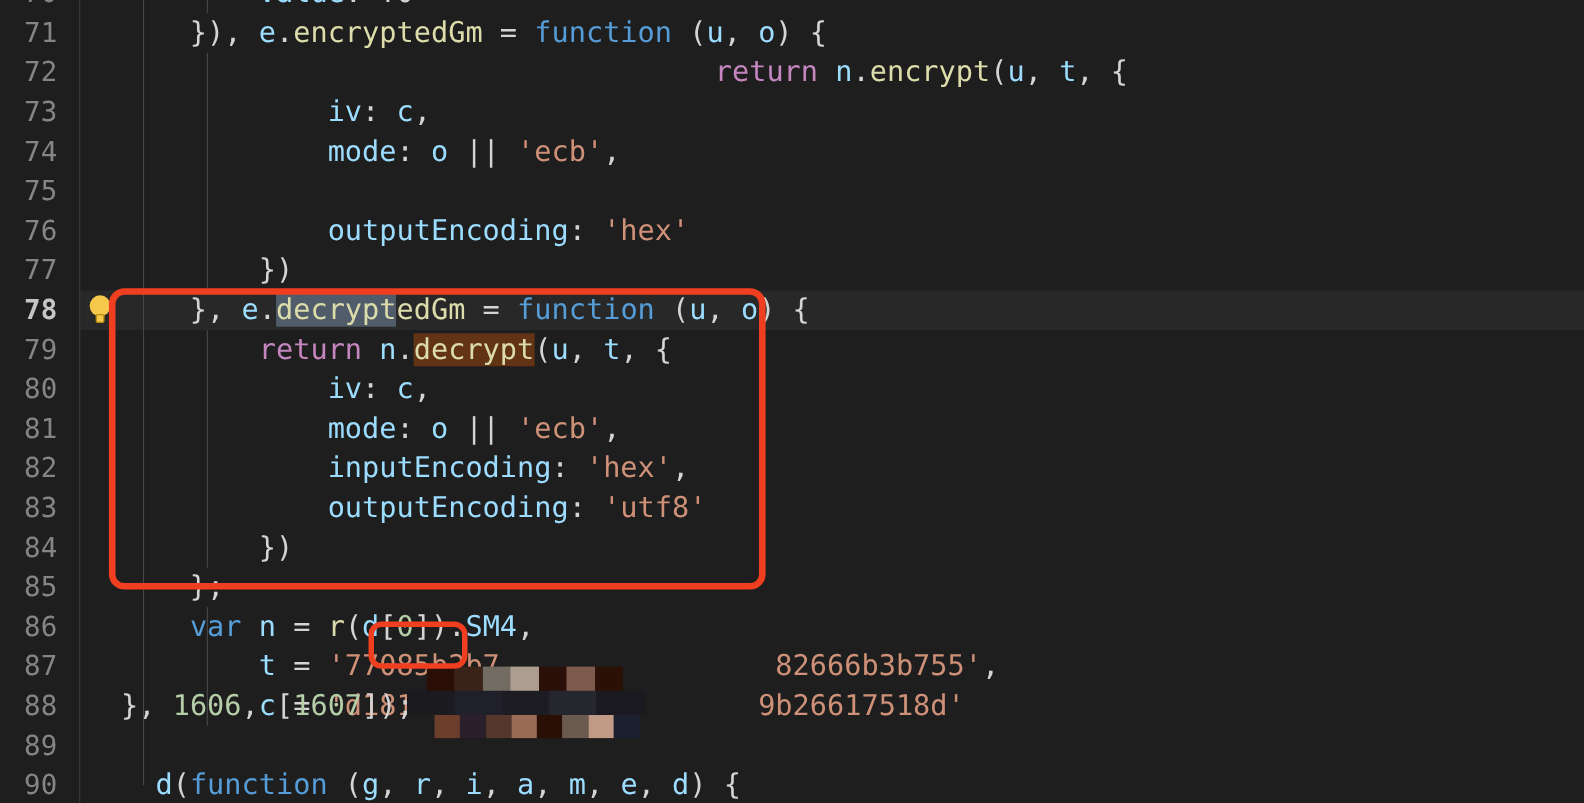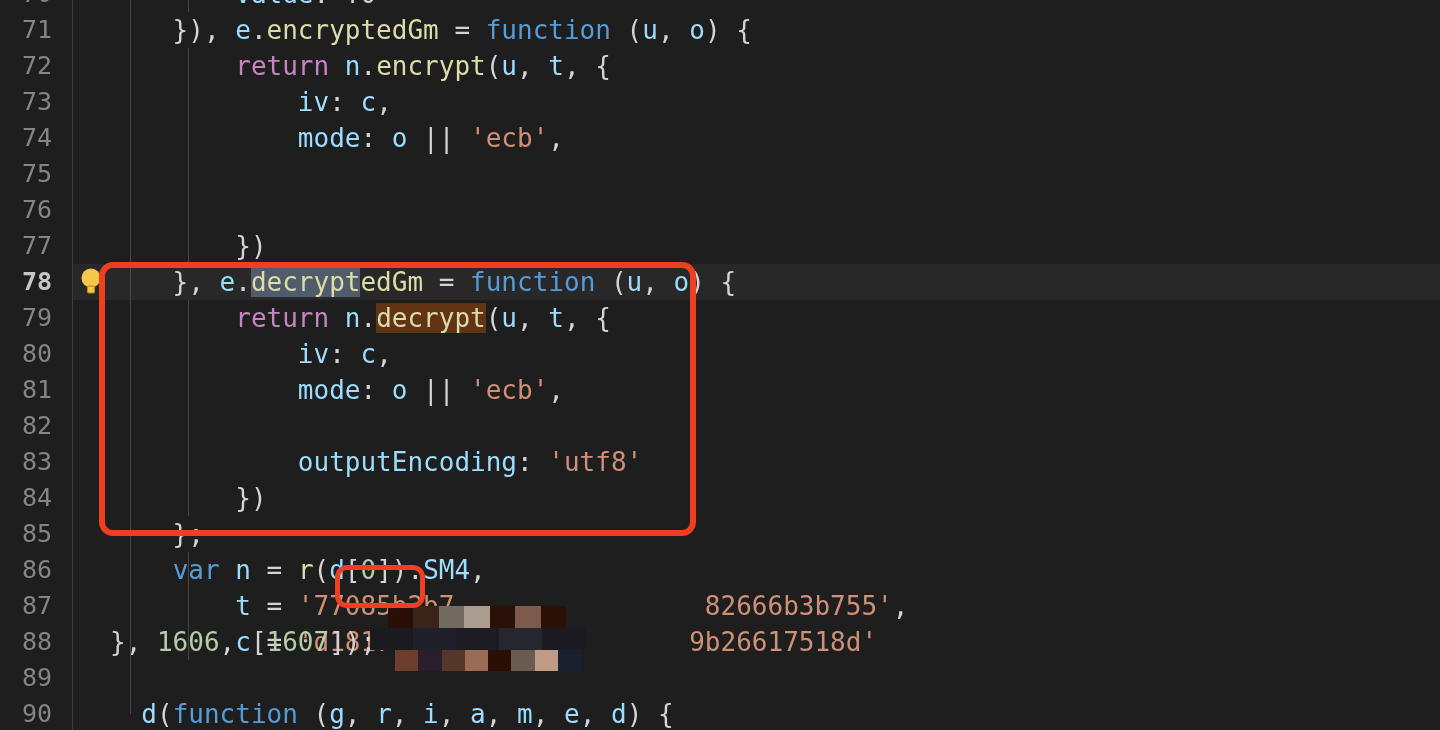--- a/index.html
+++ b/index.html
@@ -153,28 +153,30 @@
       <div class="iguide" style="left: 130.306px; top: -24px; height: 738px;"></div>
       <div class="iguide" style="left: 188.1px; top: -24px; height: 36px;"></div>
       <div class="iguide" style="left: 188.1px; top: 48px; height: 216px;"></div>
       <div class="iguide" style="left: 188.1px; top: 300px; height: 216px;"></div>
       <div class="iguide" style="left: 188.1px; top: 552px; height: 108px;"></div>
     </div>
 
   <div id="code">
       <div class="line" style="top: -24px;"><span class="t-plain">        </span><span class="t-prop">value</span><span class="t-plain">: </span><span class="t-plain">!0</span></div>
       <div class="line" style="top: 12px;"><span class="t-plain">    }), </span><span class="t-prop">e</span><span class="t-plain">.</span><span class="t-fn">encryptedGm</span><span class="t-plain"> = </span><span class="t-kw">function</span><span class="t-plain"> (</span><span class="t-prop">u</span><span class="t-plain">, </span><span class="t-prop">o</span><span class="t-plain">) {</span></div>
-      <div class="line" style="top: 48px;"><span class="t-plain">        </span><span class="t-ctrl">return</span><span class="t-plain"> </span><span class="t-prop">n</span><span class="t-plain">.</span><span class="t-fn">encrypt</span><span class="t-plain">(</span><span class="t-prop">u</span><span class="t-plain">, </span><span class="t-prop">t</span><span class="t-plain">, {</span></div>
+      <div class="line" style="top: 48px; text-align: center;"><span class="t-plain">        </span><span class="t-ctrl">return</span><span class="t-plain"> </span><span class="t-prop">n</span><span class="t-plain">.</span><span class="t-fn">encrypt</span><span class="t-plain">(</span><span class="t-prop">u</span><span class="t-plain">, </span><span class="t-prop">t</span><span class="t-plain">, {</span></div>
       <div class="line" style="top: 84px;"><span class="t-plain">            </span><span class="t-prop">iv</span><span class="t-plain">: </span><span class="t-prop">c</span><span class="t-plain">,</span></div>
       <div class="line" style="top: 120px;"><span class="t-plain">            </span><span class="t-prop">mode</span><span class="t-plain">: </span><span class="t-prop">o</span><span class="t-plain"> || </span><span class="t-str">'ecb'</span><span class="t-plain">,</span></div>
+      <div class="line" style="top: 192px;"><span class="t-plain">            </span><span class="t-prop">outputEncoding</span><span class="t-plain">: </span><span class="t-str">'hex'</span></div>
       <div class="line" style="top: 228px;"><span class="t-plain">        })</span></div>
       <div class="line" style="top: 264px;"><span class="t-plain">    }, </span><span class="t-prop">e</span><span class="t-plain">.</span><span class="t-fn hl-sel">decrypt</span><span class="t-fn">edGm</span><span class="t-plain"> = </span><span class="t-kw">function</span><span class="t-plain"> (</span><span class="t-prop">u</span><span class="t-plain">, </span><span class="t-prop">o</span><span class="t-plain">) {</span></div>
       <div class="line" style="top: 300px;"><span class="t-plain">        </span><span class="t-ctrl">return</span><span class="t-plain"> </span><span class="t-prop">n</span><span class="t-plain">.</span><span class="t-fn hl-match">decrypt</span><span class="t-plain">(</span><span class="t-prop">u</span><span class="t-plain">, </span><span class="t-prop">t</span><span class="t-plain">, {</span></div>
       <div class="line" style="top: 336px;"><span class="t-plain">            </span><span class="t-prop">iv</span><span class="t-plain">: </span><span class="t-prop">c</span><span class="t-plain">,</span></div>
       <div class="line" style="top: 372px;"><span class="t-plain">            </span><span class="t-prop">mode</span><span class="t-plain">: </span><span class="t-prop">o</span><span class="t-plain"> || </span><span class="t-str">'ecb'</span><span class="t-plain">,</span></div>
+      <div class="line" style="top: 408px;"><span class="t-plain">            </span><span class="t-prop">inputEncoding</span><span class="t-plain">: </span><span class="t-str">'hex'</span><span class="t-plain">,</span></div>
       <div class="line" style="top: 444px;"><span class="t-plain">            </span><span class="t-prop">outputEncoding</span><span class="t-plain">: </span><span class="t-str">'utf8'</span></div>
       <div class="line" style="top: 480px;"><span class="t-plain">        })</span></div>
       <div class="line" style="top: 516px;"><span class="t-plain">    };</span></div>
       <div class="line" style="top: 552px;"><span class="t-plain">    </span><span class="t-kw">var</span><span class="t-plain"> </span><span class="t-prop">n</span><span class="t-plain"> = </span><span class="t-fn">r</span><span class="t-plain">(</span><span class="t-prop">d</span><span class="t-plain">[</span><span class="t-num">0</span><span class="t-plain">])</span><span class="t-plain">.</span><span class="t-prop">SM4</span><span class="t-plain">,</span></div>
       <div class="line" style="top: 588px;"><span class="t-plain">        </span><span class="t-prop">t</span><span class="t-plain"> = </span><span class="t-str">'77085b2b7</span><span class="t-str">                </span><span class="t-str">82666b3b755'</span><span class="t-plain">,</span></div>
       <div class="line" style="top: 624px;"><span class="t-plain">        </span><span class="t-prop">c</span><span class="t-plain"> = </span><span class="t-str">'d18171cc5</span><span class="t-str">               </span><span class="t-str">9b26617518d'</span></div>
       <div class="line" style="top: 624px;"><span class="t-plain">}, </span><span class="t-num">1606</span><span class="t-plain">, [</span><span class="t-num">1607</span><span class="t-plain">]);</span></div>
       <div class="line" style="top: 696px;"><span class="t-plain">  </span><span class="t-prop">d</span><span class="t-plain">(</span><span class="t-kw">function</span><span class="t-plain"> (</span><span class="t-prop">g</span><span class="t-plain">, </span><span class="t-prop">r</span><span class="t-plain">, </span><span class="t-prop">i</span><span class="t-plain">, </span><span class="t-prop">a</span><span class="t-plain">, </span><span class="t-prop">m</span><span class="t-plain">, </span><span class="t-prop">e</span><span class="t-plain">, </span><span class="t-prop">d</span><span class="t-plain">) {</span></div>
     </div>
 

